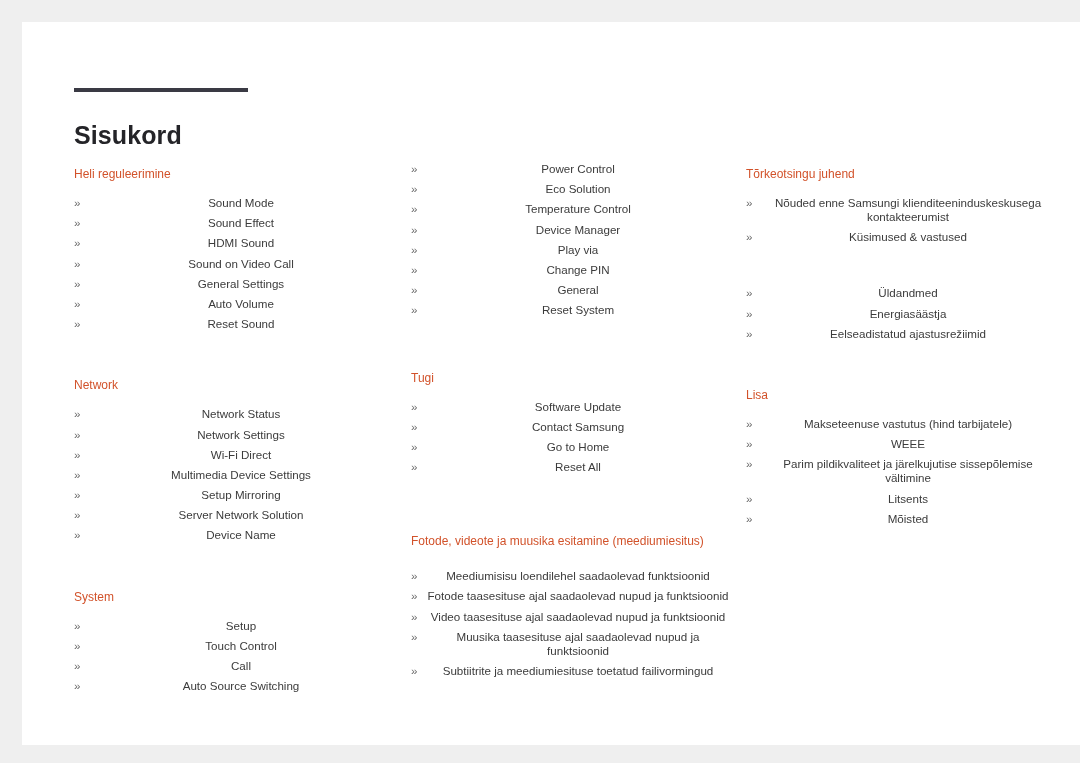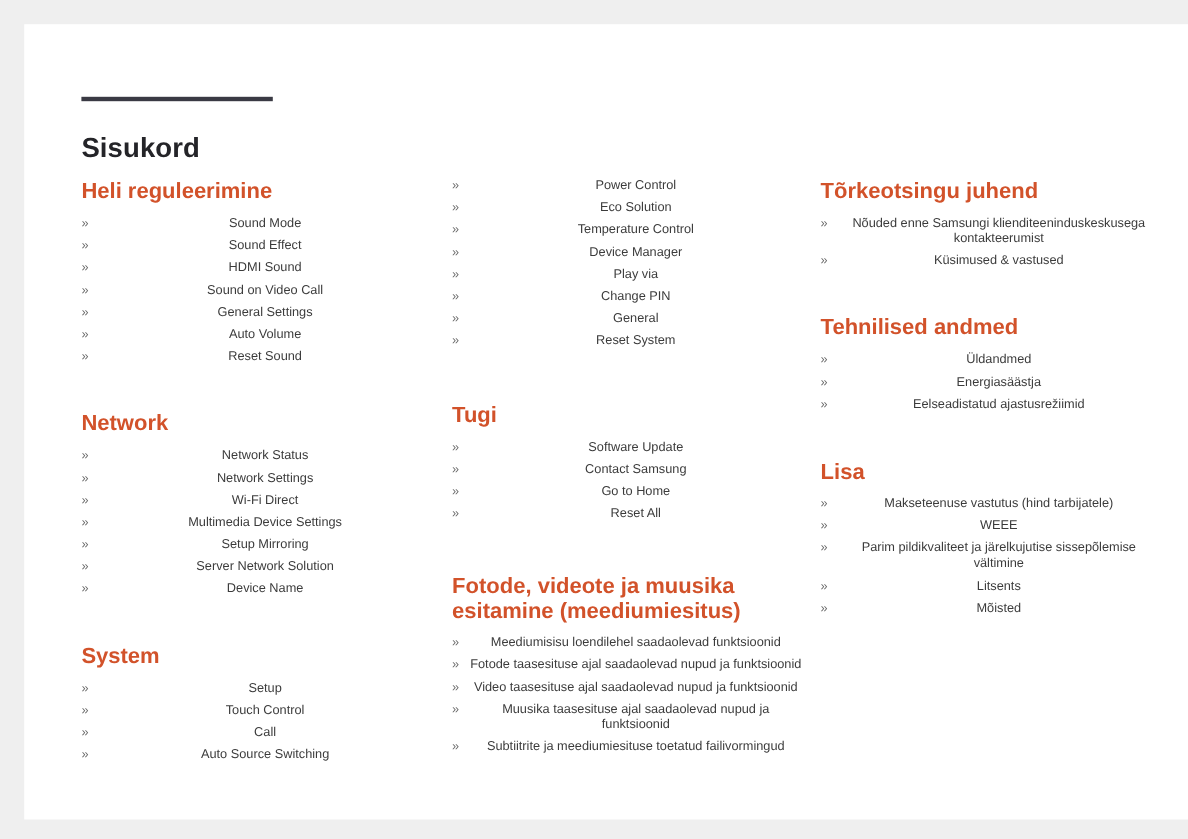--- a/index.html
+++ b/index.html
@@ -49,26 +49,26 @@
     position: absolute;
     top: 0;
   }
   .col-1 { left: 52px;  width: 320px; }
   .col-2 { left: 389px; width: 320px; }
   .col-3 { left: 724px; width: 310px; }
 
   .section { margin: 0; }
   .section-heading {
     color: #d2522a;
-    font-size: 20px;
-    font-weight: bold;
+    font-size: 12px;
+    font-weight: normal;
     line-height: 25px;
     margin: 0 0 9px 0;
   }
-  .section-heading.two-line { line-height: 23px; }
+  .section-heading.two-line { line-height: 38px; }
 
   .item-list {
     list-style: none;
     margin: 0;
     padding: 0;
   }
   .item {
     position: relative;
     padding-left: 14px;
     font-size: 11.6px;
@@ -301,21 +301,20 @@
           <li class="item">
               <span class="bull">»</span>
               <span class="txt">Küsimused &amp; vastused</span>
             </li>
         </ul>
       </div>
 
       <div class="gap-section"></div>
 
       <div class="section">
-        <h2 class="section-heading">Tehnilised andmed</h2>
         <ul class="item-list">
           <li class="item">
               <span class="bull">»</span>
               <span class="txt">Üldandmed</span>
             </li>
           <li class="item">
               <span class="bull">»</span>
               <span class="txt">Energiasäästja</span>
             </li>
           <li class="item">

